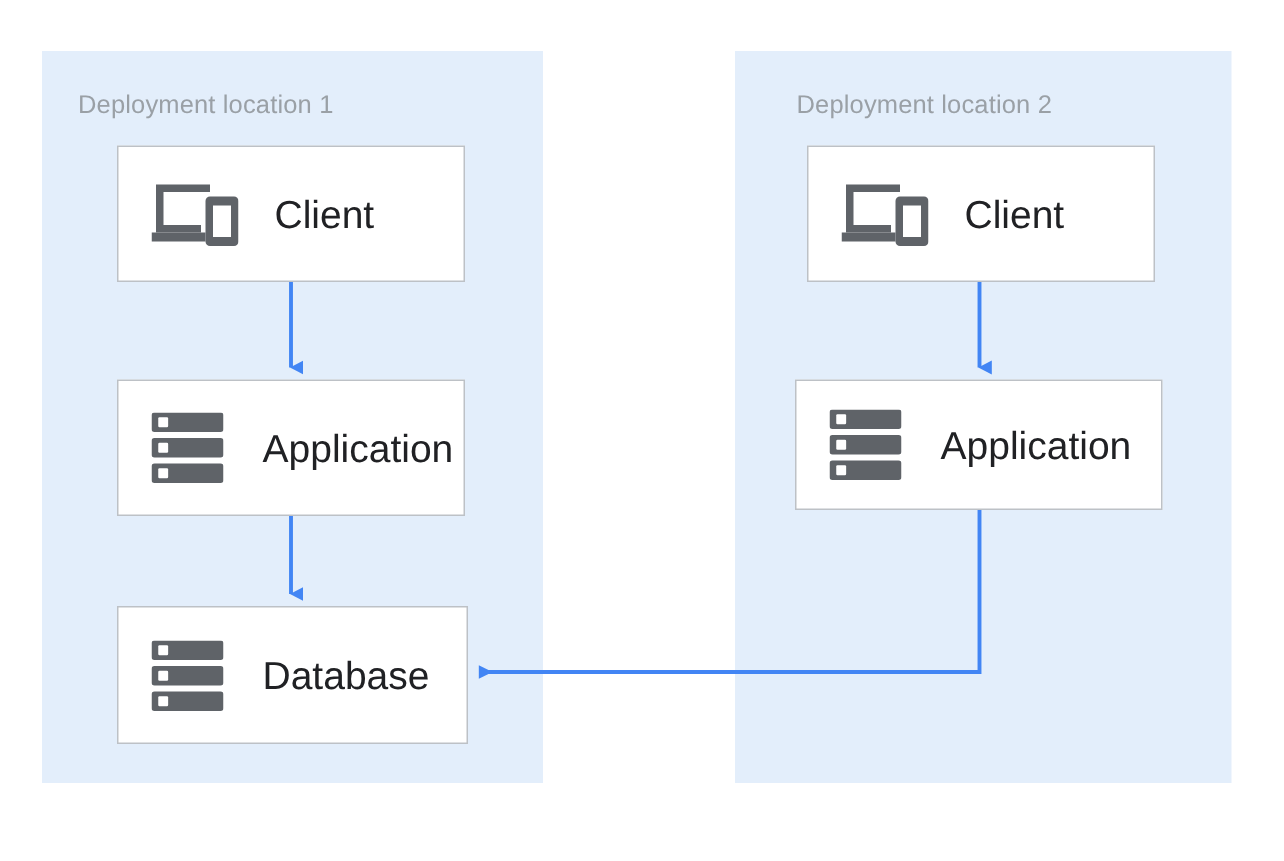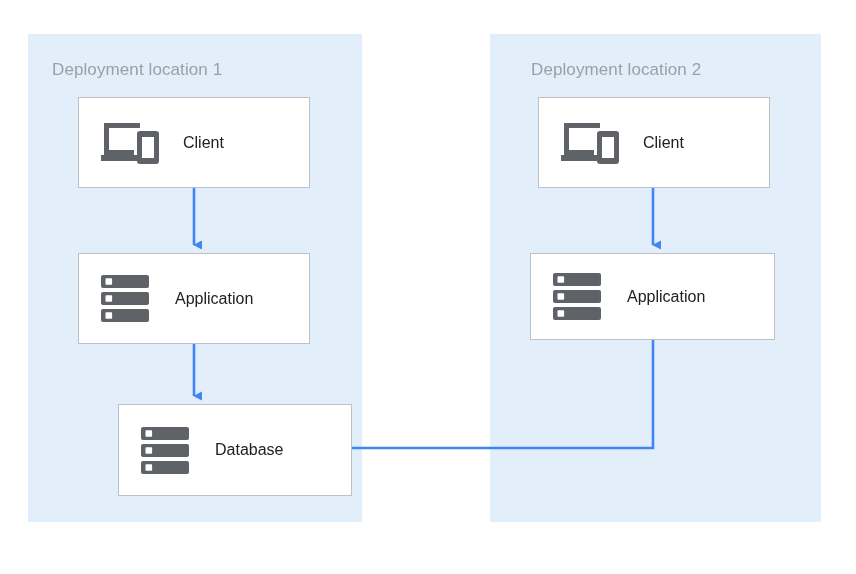--- a/index.html
+++ b/index.html
@@ -33,21 +33,21 @@
     align-items:center;
   }
   .node-icon{
     flex:0 0 auto;
     display:flex;
     align-items:center;
     justify-content:center;
   }
   .node-label{
     color:#202124;
-    font-size:16px;
+    font-size:26px;
     line-height:24px;
     white-space:nowrap;
   }
 
   .edge-svg{
     position:absolute;
     left:0;top:0;
     width:856px;height:574px;
     overflow:visible;
     pointer-events:none;
@@ -100,21 +100,21 @@
           <rect x="4.5" y="3.2" width="6.6" height="6.6" rx="0.8" ry="0.8" fill="#ffffff"></rect>
           <rect x="0" y="17" width="48" height="13" rx="2" ry="2" fill="#5f6368"></rect>
           <rect x="4.5" y="20.2" width="6.6" height="6.6" rx="0.8" ry="0.8" fill="#ffffff"></rect>
           <rect x="0" y="34" width="48" height="13" rx="2" ry="2" fill="#5f6368"></rect>
           <rect x="4.5" y="37.2" width="6.6" height="6.6" rx="0.8" ry="0.8" fill="#ffffff"></rect>
         </svg>
       </span>
     <span class="node-label" id="node-label-1" style="color: rgb(32, 33, 36);">Application</span>
   </div>
 
-  <div class="node" id="node-2" style="left: 78px; top: 404px; width: 234px; height: 92px; background: rgb(255, 255, 255); border-color: rgb(189, 193, 198); padding-left: 22px; margin-left: 40px;">
+  <div class="node" id="node-2" style="left: 78px; top: 404px; width: 234px; height: 92px; background: rgb(255, 255, 255); border-color: rgb(189, 193, 198); padding-left: 22px;">
     <span class="node-icon" id="node-icon-2" style="margin-right: 26px;">
         <svg width="48" height="47" viewBox="0 0 48 47" xmlns="http://www.w3.org/2000/svg">
           <rect x="0" y="0" width="48" height="13" rx="2" ry="2" fill="#5f6368"></rect>
           <rect x="4.5" y="3.2" width="6.6" height="6.6" rx="0.8" ry="0.8" fill="#ffffff"></rect>
           <rect x="0" y="17" width="48" height="13" rx="2" ry="2" fill="#5f6368"></rect>
           <rect x="4.5" y="20.2" width="6.6" height="6.6" rx="0.8" ry="0.8" fill="#ffffff"></rect>
           <rect x="0" y="34" width="48" height="13" rx="2" ry="2" fill="#5f6368"></rect>
           <rect x="4.5" y="37.2" width="6.6" height="6.6" rx="0.8" ry="0.8" fill="#ffffff"></rect>
         </svg>
       </span>

